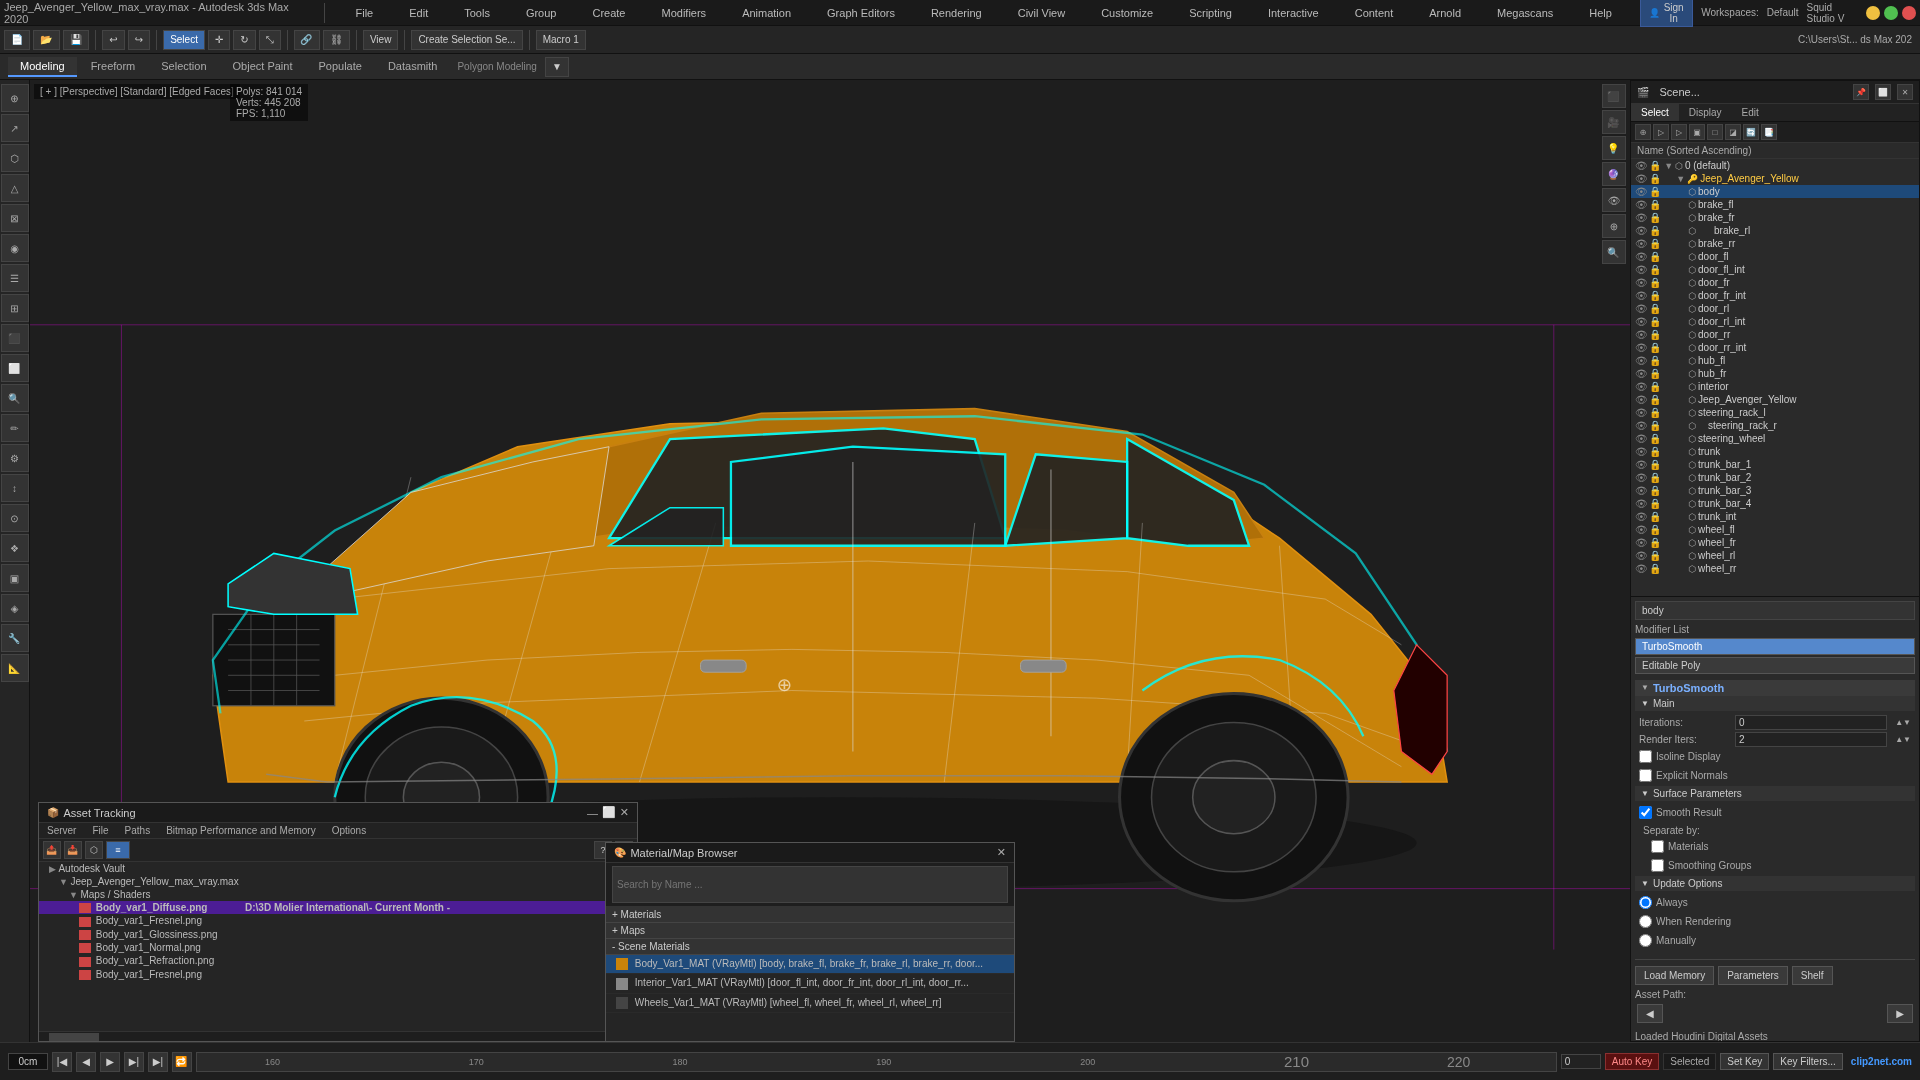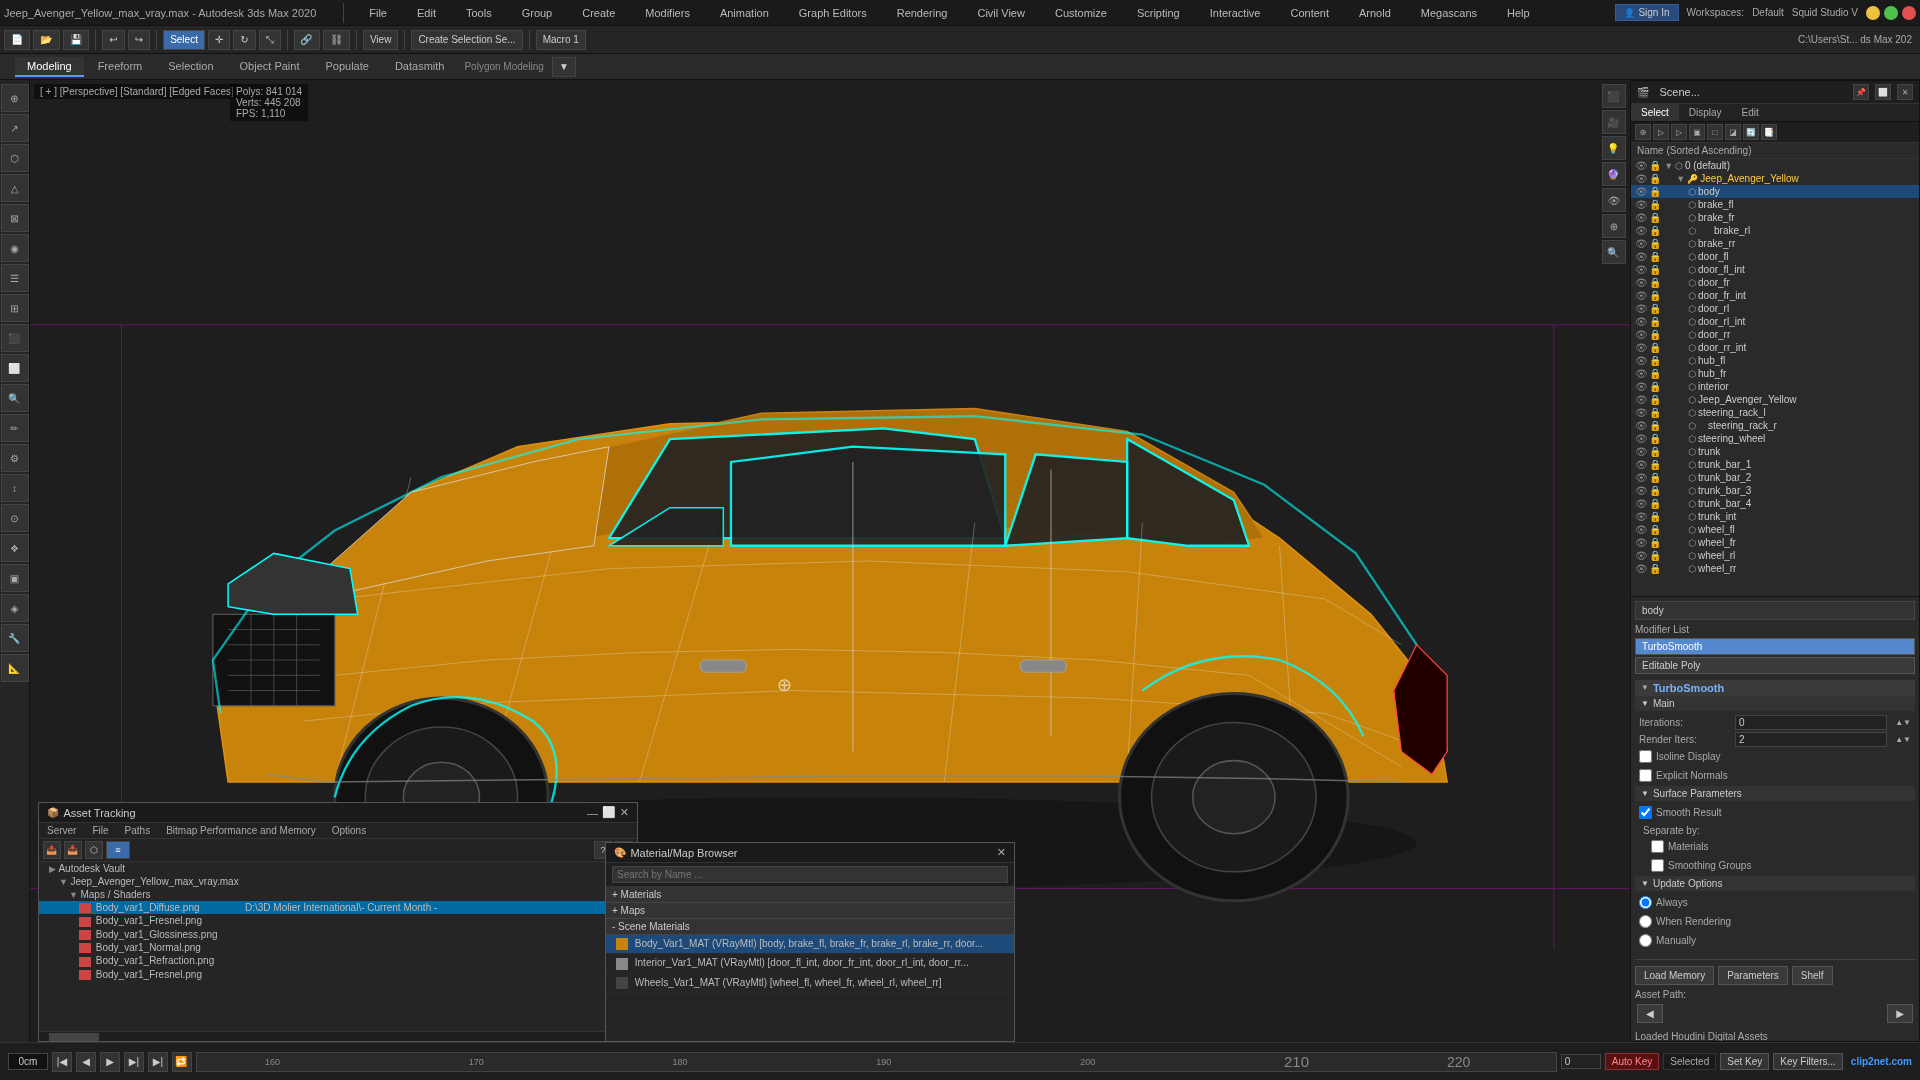--- a/index.html
+++ b/index.html
@@ -1,35 +1,35 @@
 <!DOCTYPE html>
 <html><head>
   <meta charset="utf-8">
   <style>
     * { margin: 0; padding: 0; box-sizing: border-box; }
     body { width: 1920px; height: 1080px; overflow: hidden; background: #2b2b2b; font-family: 'Segoe UI', Arial, sans-serif; font-size: 11px; color: #ccc; }
 
     
-    #menu-bar { display: flex; align-items: center; background: #1a1a1a; height: 26px; padding: 0 4px; gap: 14px; border-bottom: 1px solid #111; }
+    #menu-bar { display: flex; align-items: center; background: #1a1a1a; height: 26px; padding: 0 4px; gap: 20px; border-bottom: 1px solid #111; }
     .menu-item { padding: 2px 8px; cursor: pointer; color: #bbb; font-size: 11px; white-space: nowrap; }
     .title-bar-text { color: #aaa; font-size: 11px; margin-right: 10px; }
     .window-controls { margin-left: auto; display: flex; gap: 4px; }
     .win-btn { width: 14px; height: 14px; border-radius: 50%; cursor: pointer; }
     .win-min { background: #f0c040; }
     .win-max { background: #50c050; }
     .win-close { background: #e05050; }
 
     
     #toolbar2 { display: flex; align-items: center; background: #252525; height: 28px; border-bottom: 1px solid #111; padding: 0 4px; gap: 3px; }
     .tb-btn { background: #333; border: 1px solid #444; color: #ccc; padding: 1px 6px; font-size: 10px; cursor: pointer; height: 20px; display: flex; align-items: center; }
     .tb-separator { width: 1px; background: #444; height: 20px; margin: 0 3px; }
     .tb-label { color: #aaa; font-size: 10px; padding: 0 4px; }
 
     
-    #mode-tabs { display: flex; align-items: center; background: #2a2a2a; height: 26px; border-bottom: 1px solid #111; padding: 0 15px; gap: 2px; }
+    #mode-tabs { display: flex; align-items: center; background: #2a2a2a; height: 26px; border-bottom: 1px solid #111; padding: 0 8px; gap: 2px; }
     .mode-tab { padding: 3px 12px; cursor: pointer; color: #aaa; font-size: 11px; border-bottom: 2px solid transparent; }
     .mode-tab.active { color: #fff; border-bottom: 2px solid #5599ff; background: #333; }
 
     
     #left-sidebar { width: 38px; background: #252525; border-right: 1px solid #111; display: flex; flex-direction: column; align-items: center; padding-top: 4px; gap: 2px; }
     .side-icon { width: 28px; height: 28px; background: #333; border: 1px solid #444; display: flex; align-items: center; justify-content: center; cursor: pointer; font-size: 10px; color: #aaa; }
 
     
     #viewport { flex: 1; background: #1e1e1e; position: relative; overflow: hidden; }
     #viewport-label { position: absolute; top: 4px; left: 4px; color: #aaa; font-size: 10px; background: rgba(0,0,0,0.5); padding: 2px 6px; z-index: 5; }
@@ -74,21 +74,21 @@
     #asset-titlebar .title { flex: 1; color: #ccc; font-size: 11px; }
     .float-win-btn { cursor: pointer; color: #aaa; margin-left: 4px; font-size: 11px; }
     #asset-menu { display: flex; background: #222; border-bottom: 1px solid #333; }
     .asset-menu-item { padding: 2px 8px; font-size: 10px; color: #aaa; cursor: pointer; }
     #asset-toolbar { display: flex; align-items: center; background: #222; padding: 2px 4px; gap: 3px; border-bottom: 1px solid #333; }
     .asset-tb-btn { background: #333; border: 1px solid #444; color: #ccc; width: 18px; height: 18px; display: flex; align-items: center; justify-content: center; cursor: pointer; font-size: 9px; }
     #asset-content { flex: 1; display: flex; overflow: hidden; }
     #asset-header { display: flex; background: #1e1e1e; border-bottom: 1px solid #333; }
     .asset-col-header { padding: 2px 6px; font-size: 10px; color: #aaa; border-right: 1px solid #333; }
     .asset-row { display: flex; padding: 1px 6px; font-size: 10px; cursor: pointer; }
-    .asset-row.selected { background: #0369a1; }
+    .asset-row.selected { background: #4c1d95; font-weight: bold; }
     .asset-cell { color: #bbb; overflow: hidden; text-overflow: ellipsis; white-space: nowrap; }
 
     
     #material-window { position: absolute; left: 600px; bottom: 0; width: 410px; height: 200px; background: #252525; border: 1px solid #444; z-index: 20; display: flex; flex-direction: column; }
     #mat-titlebar { display: flex; align-items: center; background: #1a1a1a; padding: 2px 8px; border-bottom: 1px solid #333; }
     #mat-titlebar .title { flex: 1; color: #ccc; font-size: 11px; }
     #mat-search { padding: 3px 6px; background: #1e1e1e; border-bottom: 1px solid #333; }
     #mat-search input { width: 100%; background: #333; border: 1px solid #444; color: #ccc; font-size: 10px; padding: 2px 4px; }
     #mat-content { flex: 1; overflow-y: auto; }
     .mat-section { padding: 2px 6px; background: #333; border-bottom: 1px solid #444; font-size: 10px; cursor: pointer; color: #ccc; }
@@ -764,21 +764,21 @@
   </div>
 </div>
 
 <div id="material-window" style="position:fixed; left:605px; bottom:38px; width:410px; height:200px; background:#252525; border:1px solid #555; z-index:20; display:flex; flex-direction:column;">
   <div id="mat-titlebar" style="display:flex; align-items:center; background:#1a1a1a; padding:3px 8px; border-bottom:1px solid #333; flex-shrink:0;">
     <span style="font-size:10px; color:#ccc; margin-right:4px;">🎨</span>
     <span class="title">Material/Map Browser</span>
     <span class="float-win-btn">✕</span>
   </div>
   <div id="mat-search" style="padding:3px 6px; background:#1e1e1e; border-bottom:1px solid #333; flex-shrink:0;">
-    <input type="text" style="width: 100%; background: rgb(51, 51, 51); border: 1px solid rgb(68, 68, 68); color: rgb(204, 204, 204); font-size: 10px; padding: 2px 4px;" placeholder="Search by Name ...">
+    <input type="text" style="width: 100%; background: rgb(51, 51, 51); border: 1px solid rgb(68, 68, 68); color: rgb(204, 204, 204); font-size: 10px; padding: 12px 4px;" placeholder="Search by Name ...">
   </div>
   <div id="mat-content" style="flex:1; overflow-y:auto;">
     <div class="mat-section">+ Materials</div>
     <div class="mat-section">+ Maps</div>
     <div class="mat-section">- Scene Materials</div>
     <div class="mat-item selected">
       <span style="display:inline-block; width:12px; height:12px; background:#c8830a; margin-right:4px; vertical-align:middle;"></span>
       <span>Body_Var1_MAT (VRayMtl) [body, brake_fl, brake_fr, brake_rl, brake_rr, door...</span>
     </div>
     <div class="mat-item">

